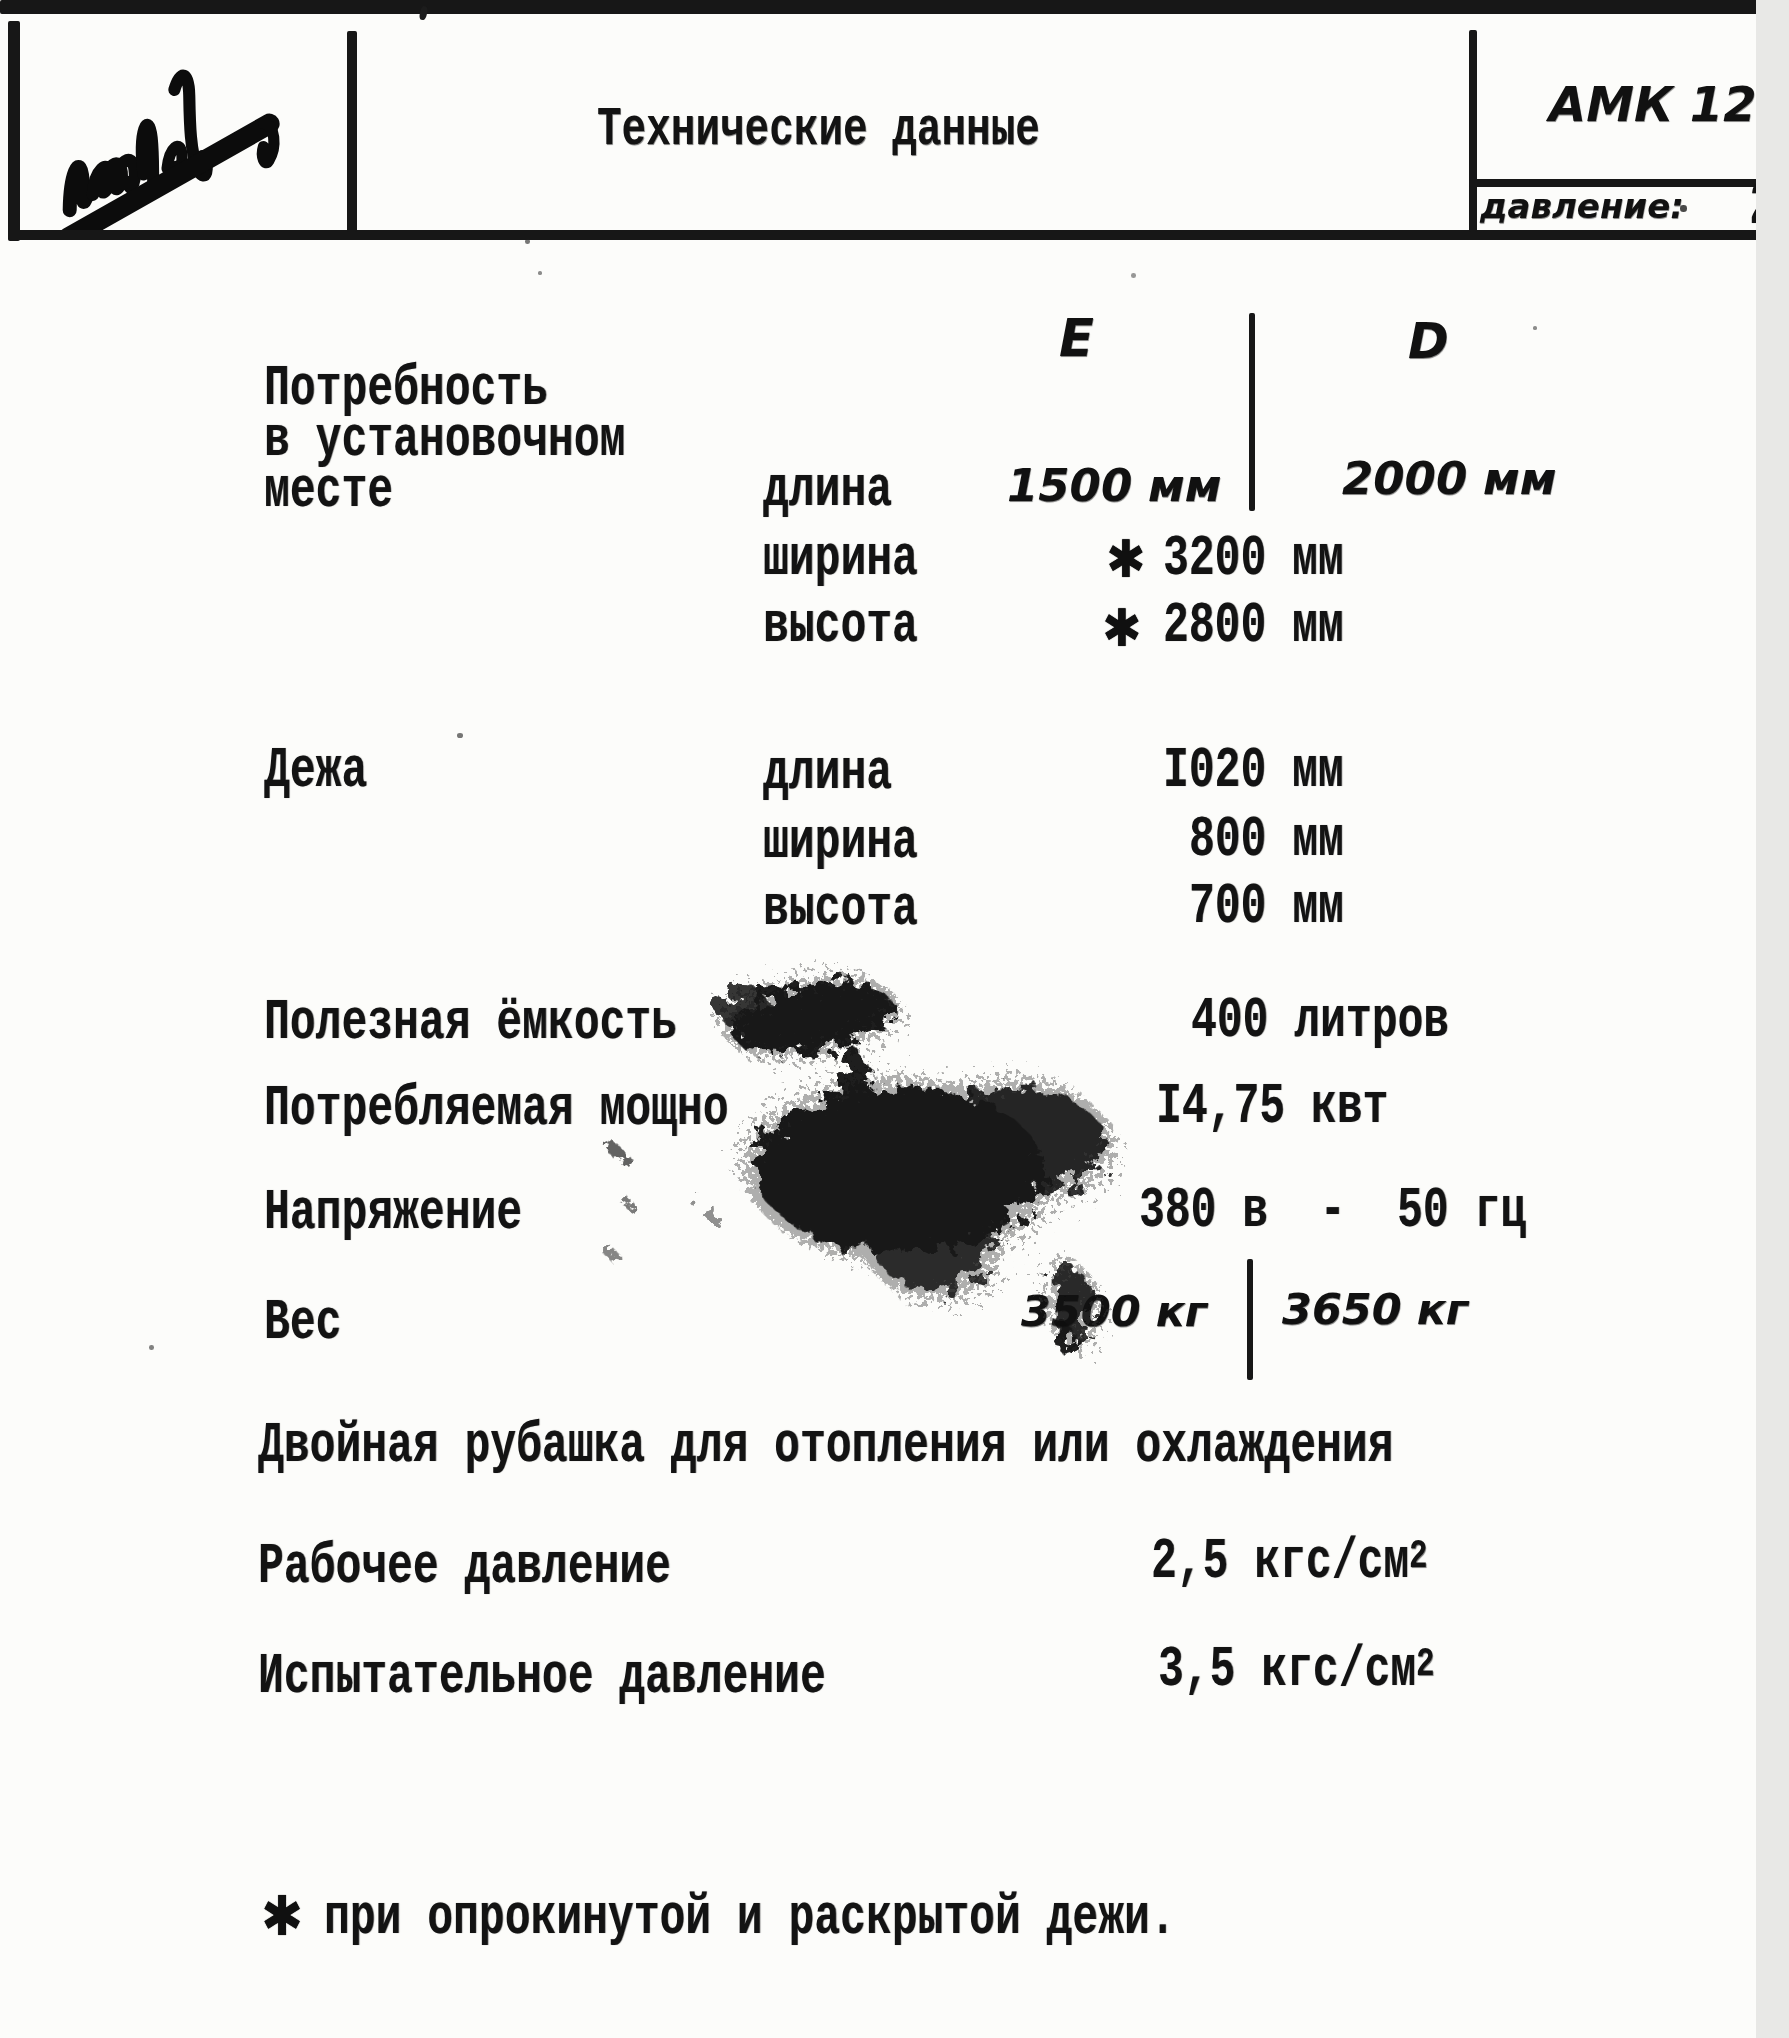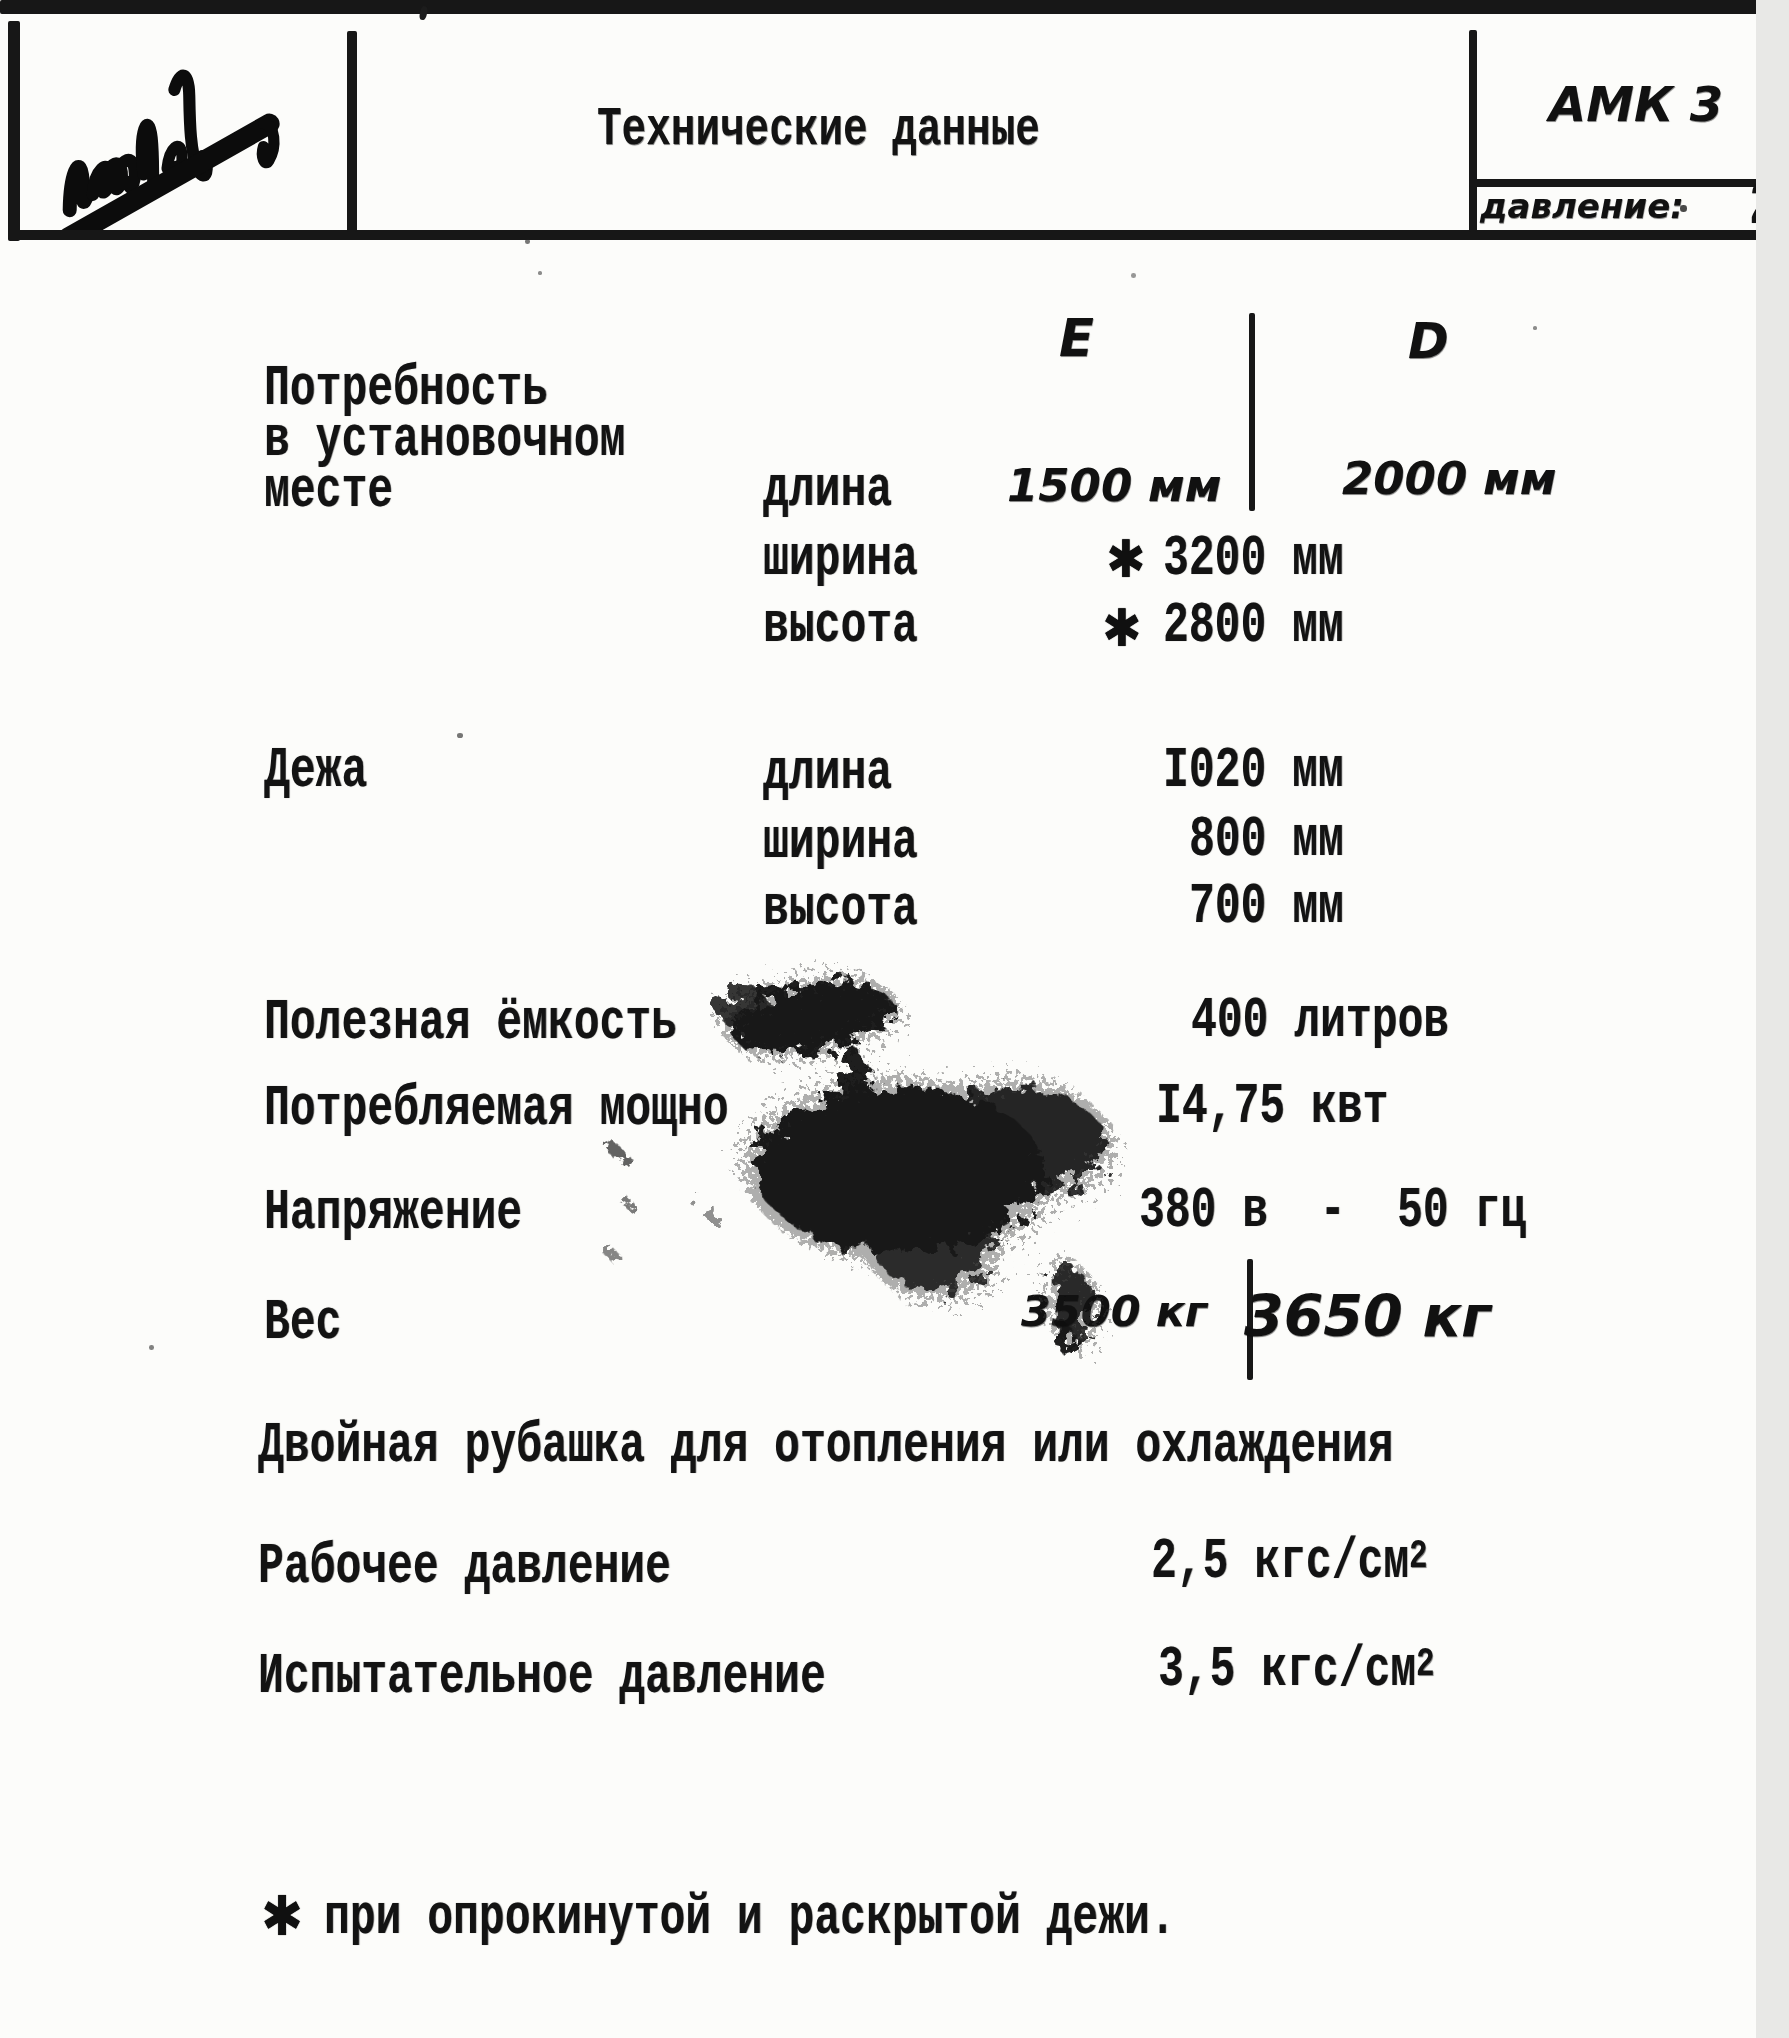--- a/index.html
+++ b/index.html
@@ -40,21 +40,21 @@
       <path d="M66,148 C74,122 92,114 89,132 C86,148 72,154 78,142 C88,120 104,114 102,132 C100,148 87,154 92,142 C102,118 118,114 116,132 C114,150 102,156 108,144" stroke-width="13"></path>
       <path d="M124,140 C130,92 146,74 142,104 C138,132 128,160 134,150" stroke-width="13"></path>
       <path d="M150,140 C158,118 172,112 169,130 C166,146 154,152 160,140" stroke-width="12"></path>
       <path d="M178,60 C190,40 198,44 192,70 C186,96 178,130 182,150 C186,166 196,150 190,136" stroke-width="13"></path>
       <path d="M30,186 L268,120" stroke-width="22"></path>
       <path d="M262,118 C274,122 270,146 258,158 C252,164 250,152 256,142" stroke-width="12"></path>
     </g>
   </svg>
 
   <div class="tw tw-title" style="left:597px;top:103px;">Технические данные</div>
-  <div class="hand" style="left:1549px;top:80px;font-size:48px;">АМК 3</div>
+  <div class="hand" style="left:1549px;top:80px;font-size:48px;">АМК 12</div>
   <div class="hand" style="left:1480px;top:189px;font-size:34px;">давление:</div>
   <div class="tw tw-big" style="left:1749px;top:175px;">2</div>
 
   <div class="hand" style="left:1059px;top:313px;font-size:51px;">E</div>
   <div class="hand" style="left:1408px;top:317px;font-size:49px;">D</div>
   <div class="vline" style="left:1249px;top:313px;width:5.6px;height:198px;"></div>
 
   <div class="tw" style="left:264px;top:360px;">Потребность</div>
   <div class="tw" style="left:264px;top:411px;">в установочном</div>
   <div class="tw" style="left:264px;top:462px;">месте</div>
@@ -84,21 +84,21 @@
 
   <div class="tw" style="left:264px;top:1080px;">Потребляемая мощно</div>
   <div class="tw" style="left:1156px;top:1078px;">I4,75 квт</div>
 
   <div class="tw" style="left:264px;top:1184px;">Напряжение</div>
   <div class="tw" style="left:1139px;top:1182px;">380 в  -  50 гц</div>
 
   <div class="tw" style="left:264px;top:1294px;">Вес</div>
   <div class="hand" style="left:1021px;top:1290px;font-size:43px;">3500 кг</div>
   <div class="vline" style="left:1247px;top:1259px;width:5.6px;height:121px;"></div>
-  <div class="hand" style="left:1244px;top:1288px;font-size:57px;">3650 кг</div>
+  <div class="hand" style="left:1282px;top:1288px;font-size:43px;">3650 кг</div>
 
   <div class="tw" style="left:258px;top:1417px;">Двойная рубашка для отопления или охлаждения</div>
 
   <div class="tw" style="left:258px;top:1538px;">Рабочее давление</div>
   <div class="tw" style="left:1151px;top:1533px;"><span>2,5 кгс/см</span><sup>2</sup></div>
 
   <div class="tw" style="left:258px;top:1648px;">Испытательное давление</div>
   <div class="tw" style="left:1158px;top:1641px;"><span>3,5 кгс/см</span><sup>2</sup></div>
 
   <div class="star" style="left:261px;top:1889px;font-size:50px;">✱</div>

